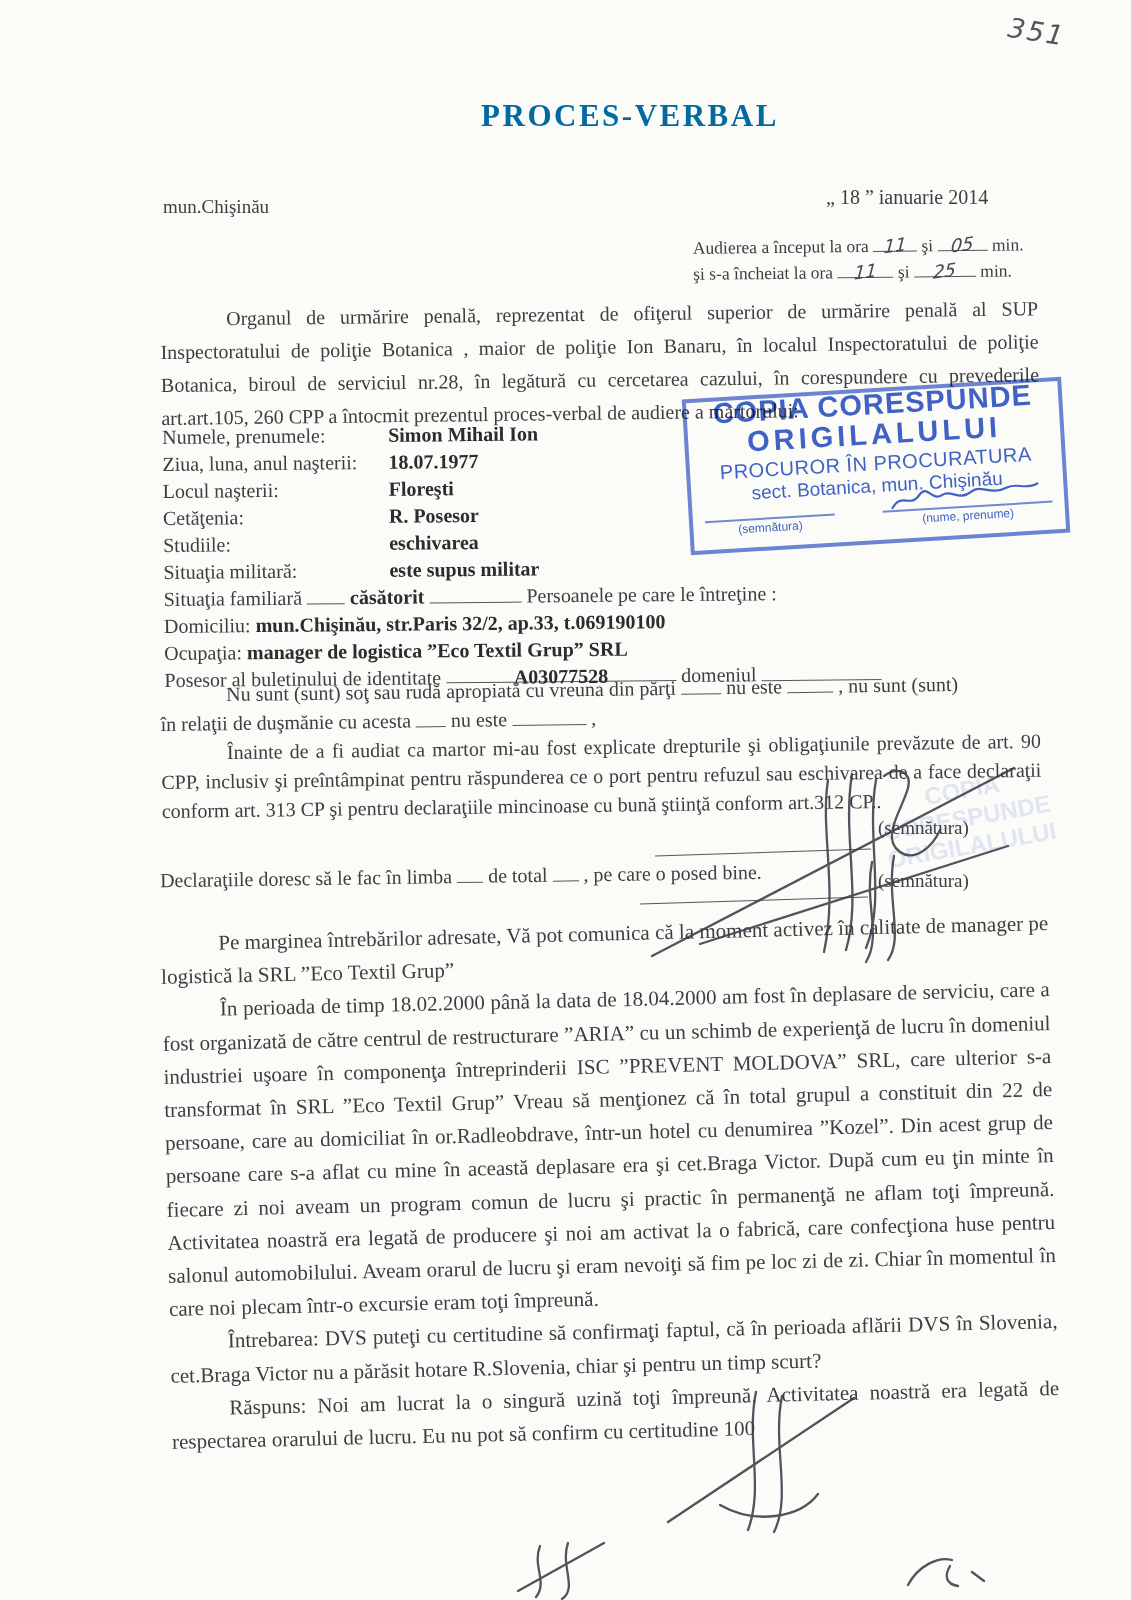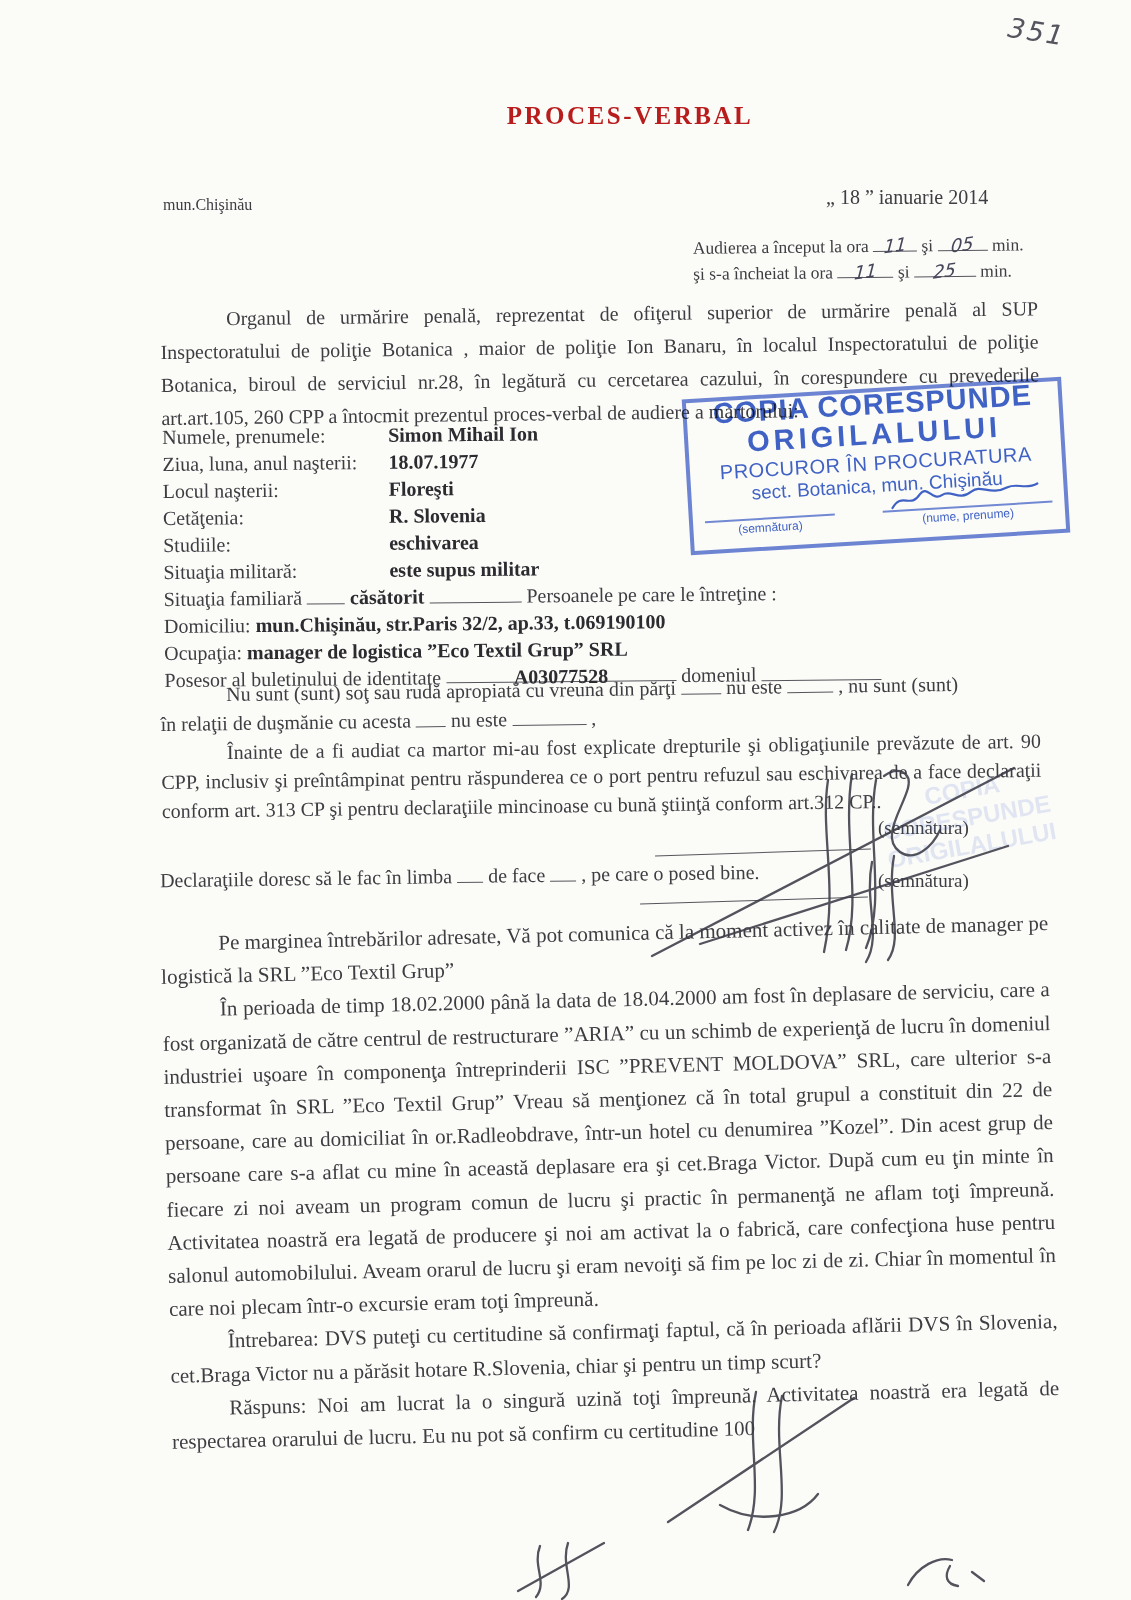--- a/index.html
+++ b/index.html
@@ -10,24 +10,24 @@
     color:#3d3d42;
   }
   .abs{position:absolute;}
   .pagenum{
     left:1008px; top:16px; font-family:"DejaVu Sans",sans-serif;
     font-style:italic; font-size:27px; color:#55555f;
     transform:rotate(9deg); letter-spacing:2px;
   }
   .title{
     left:160px; top:98px; width:940px; text-align:center;
-    font-weight:bold; font-size:25px; line-height:35px; letter-spacing:2.5px;
-    color:#b91c1c;
-  }
-  .location{left:163px; top:196px; font-size:16px;}
+    font-weight:bold; font-size:31px; line-height:35px; letter-spacing:2.5px;
+    color:#0369a1;
+  }
+  .location{left:163px; top:196px; font-size:19px;}
   .date{left:826px; top:186px; font-size:20px;}
   .timing{left:693px; top:233px; width:340px; font-size:17.5px; line-height:26px; transform:rotate(-0.6deg);}
   .blank{display:inline-block; border-bottom:1.5px solid #55555c; text-align:center; vertical-align:baseline; height:18px;}
   .hw{
     font-family:"DejaVu Sans",sans-serif; font-style:italic; color:#46465a;
     display:inline-block; transform:rotate(-7deg) skewX(-12deg); font-size:18px;
   }
   .intro{
     left:160px; top:303px; width:878px; font-size:20px; line-height:33px;
     text-align:justify; text-indent:66px; transform:rotate(-0.7deg); transform-origin:left top;
@@ -99,21 +99,21 @@
       <span>min.</span>
     </div>
   </div>
 
   <div class="abs intro">Organul de urmărire penală, reprezentat de ofiţerul superior de urmărire penală al SUP Inspectoratului de poliţie Botanica , maior de poliţie Ion Banaru, în localul Inspectoratului de poliţie Botanica, biroul de serviciul nr.28, în legătură cu cercetarea cazului, în corespundere cu prevederile art.art.105, 260 CPP a întocmit prezentul proces-verbal de audiere a martorului:</div>
 
   <div class="abs fields">
     <div class="frow"><span class="flabel">Numele, prenumele:</span><span class="fval">Simon Mihail Ion</span></div>
     <div class="frow"><span class="flabel">Ziua, luna, anul naşterii:</span><span class="fval">18.07.1977</span></div>
     <div class="frow"><span class="flabel">Locul naşterii:</span><span class="fval">Floreşti</span></div>
-    <div class="frow"><span class="flabel">Cetăţenia:</span><span class="fval">R. Slovenia</span></div>
+    <div class="frow"><span class="flabel">Cetăţenia:</span><span class="fval">R. Posesor</span></div>
     <div class="frow"><span class="flabel">Studiile:</span><span class="fval">eschivarea</span></div>
     <div class="frow"><span class="flabel">Situaţia militară:</span><span class="fval">este supus militar</span></div>
     <div class="frow">
       <span>Situaţia familiară</span>
       <span class="blank" style="width:38px;"></span>
       <span class="fval">căsătorit</span>
       <span class="blank" style="width:92px;"></span>
       <span>Persoanele pe care le întreţine :</span>
     </div>
     <div class="frow">
@@ -149,21 +149,21 @@
     </div>
     <p class="rights">Înainte de a fi audiat ca martor mi-au fost explicate drepturile şi obligaţiunile prevăzute de art. 90 CPP, inclusiv şi preîntâmpinat pentru răspunderea ce o port pentru refuzul sau eschivarea de a face declaraţii conform art. 313 CP şi pentru declaraţiile mincinoase cu bună ştiinţă conform art.312 CP..</p>
   </div>
 
   <div class="abs sigline" style="left:655px; top:852px; width:216px; transform:rotate(-1.8deg);"></div>
   <div class="abs siglabel" style="left:878px; top:817px;">(semnătura)</div>
 
   <div class="abs language">
     <span>Declaraţiile doresc să le fac în limba</span>
     <span class="blank" style="width:26px;"></span>
-    <span>de face</span>
+    <span>de total</span>
     <span class="blank" style="width:26px;"></span>
     <span>, pe care o posed bine.</span>
   </div>
 
   <div class="abs sigline" style="left:640px; top:900px; width:228px; transform:rotate(-1.8deg);"></div>
   <div class="abs siglabel" style="left:878px; top:870px;">(semnătura)</div>
 
   <div class="abs statement">
     <p>Pe marginea întrebărilor adresate, Vă pot comunica că la moment activez în calitate de manager pe logistică la SRL ”Eco Textil Grup”</p>
     <p>În perioada de timp 18.02.2000 până la data de 18.04.2000 am fost în deplasare de serviciu, care a fost organizată de către centrul de restructurare ”ARIA” cu un schimb de experienţă de lucru în domeniul industriei uşoare în componenţa întreprinderii ISC ”PREVENT MOLDOVA” SRL, care ulterior s-a transformat în SRL ”Eco Textil Grup” Vreau să menţionez că în total grupul a constituit din 22 de persoane, care au domiciliat în or.Radleobdrave, într-un hotel cu denumirea ”Kozel”. Din acest grup de persoane care s-a aflat cu mine în această deplasare era şi cet.Braga Victor. După cum eu ţin minte în fiecare zi noi aveam un program comun de lucru şi practic în permanenţă ne aflam toţi împreună. Activitatea noastră era legată de producere şi noi am activat la o fabrică, care confecţiona huse pentru salonul automobilului. Aveam orarul de lucru şi eram nevoiţi să fim pe loc zi de zi. Chiar în momentul în care noi plecam într-o excursie eram toţi împreună.</p>

